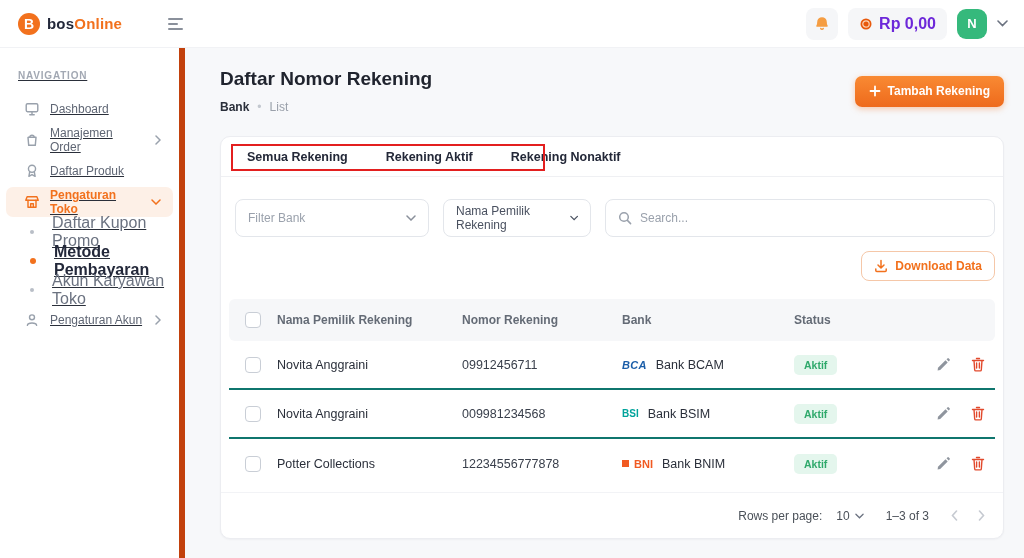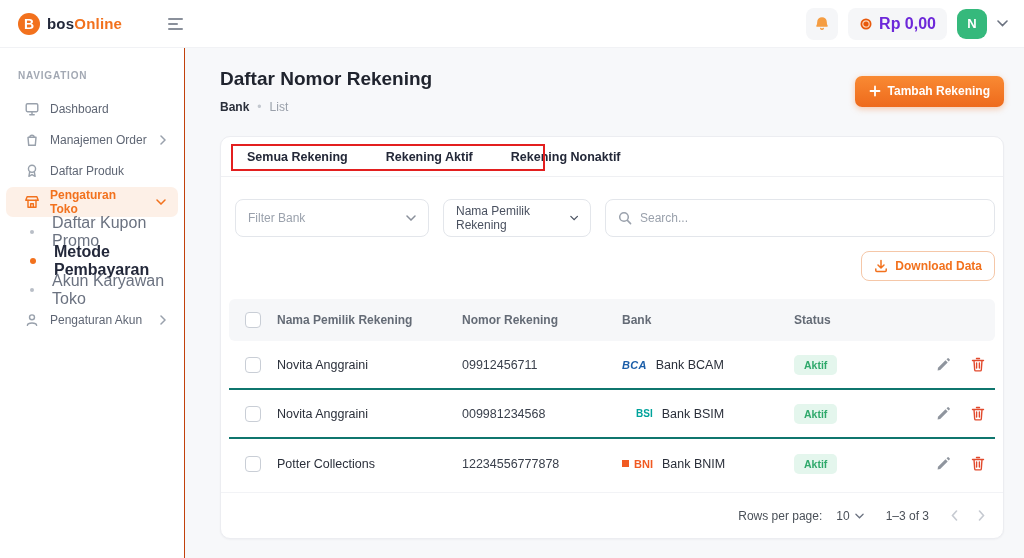--- a/index.html
+++ b/index.html
@@ -17,21 +17,21 @@
   .hamburger i:nth-child(1){ width:15px; }
   .hamburger i:nth-child(2){ width:10px; }
   .hamburger i:nth-child(3){ width:15px; }
   .topbar-right { margin-left:auto; display:flex; align-items:center; gap:10px; padding-right:16px; }
   .icon-box { width:32px; height:32px; background:#F5F6F8; border-radius:8px; display:flex; align-items:center; justify-content:center; }
   .balance-pill { height:32px; background:#F5F6F8; border-radius:8px; display:flex; align-items:center; gap:6px; padding:0 11px; font-size:16px; font-weight:bold; color:#6d28d9; }
   .avatar { width:30px; height:30px; border-radius:9px; background:#35B97C; color:#fff; font-weight:bold; font-size:13px; display:flex; align-items:center; justify-content:center; }
 
   
   .shell { display:flex; height:510px; }
-  .sidebar { width:185px; background:#fff; border-right:1px solid #c2410c; padding-top:22px; flex-shrink:0; }
+  .sidebar { width:185px; background:#fff; border-right:6px solid #c2410c; padding-top:22px; flex-shrink:0;text-decoration:underline; }
   .content { flex:1; padding:20px 20px 0 35px; }
 
   
   .nav-section { font-size:10px; font-weight:bold; letter-spacing:.8px; color:#A2A8B3; padding:0 18px 12px; }
   .nav-item { display:flex; align-items:center; gap:10px; height:30px; padding:0 12px 0 18px; margin:1px 6px; border-radius:7px; font-size:12px; color:#5F6674; cursor:pointer; }
   .nav-item .nav-label { flex:1; }
   .nav-item.active { background:#FDF0E7; color:#F2711D; font-weight:bold; }
   .nav-item.active svg { stroke:#F2711D; }
   .nav-item svg { stroke:#99A1AC; }
   .nav-sub { display:flex; align-items:center; gap:18px; height:28px; padding-left:24px; margin:1px 6px; font-size:16px; color:#6B7280; cursor:pointer; }
@@ -75,21 +75,21 @@
   .thead { background:#F6F7F9; border-radius:6px; height:42px; font-size:12px; font-weight:bold; color:#646B76; }
   .tbody-row { height:49px; border-bottom:2px solid #0f766e; font-size:12.5px; }
   .tbody-row:last-child { border-bottom:none; }
   .cell-check { display:flex; justify-content:center; }
   .checkbox { width:16px; height:16px; border:1.5px solid #C9CED6; border-radius:4px; background:#fff; cursor:pointer; }
   .cell-owner { color:#2A2F3A; }
   .cell-number { color:#3A404C; }
   .cell-bank { display:flex; align-items:center; gap:9px; color:#2A2F3A; }
   .logo { font-weight:bold; display:inline-flex; align-items:center; gap:3px; }
   .logo-bca { color:#1A5DA8; font-style:italic; font-size:11px; letter-spacing:.3px; }
-  .logo-bsi { color:#00A39B; font-size:10px;margin-left:14px; }
+  .logo-bsi { color:#00A39B; font-size:10px; }
   .logo-bni { color:#F15A22; font-size:11px; }
   .logo-bni::before { content:""; width:7px; height:7px; background:#F15A22; display:inline-block; margin-right:2px; }
   .badge { display:inline-block; background:#E4F6ED; color:#2FA96B; font-size:10.5px; font-weight:bold; padding:4px 10px; border-radius:5px; }
   .cell-actions { display:flex; gap:20px; justify-content:flex-end; padding-right:10px; }
   .icon-btn { background:none; border:none; padding:0; cursor:pointer; display:flex; align-items:center; }
 
   
   .pagination { display:flex; align-items:center; justify-content:flex-end; gap:22px; height:46px; padding-right:18px; font-size:12px; color:#4A5058; border-top:1px solid #F2F3F6; margin-top:4px; }
   .rpp { display:flex; align-items:center; gap:14px; }
   .rpp-select { display:flex; align-items:center; gap:5px; cursor:pointer; }

